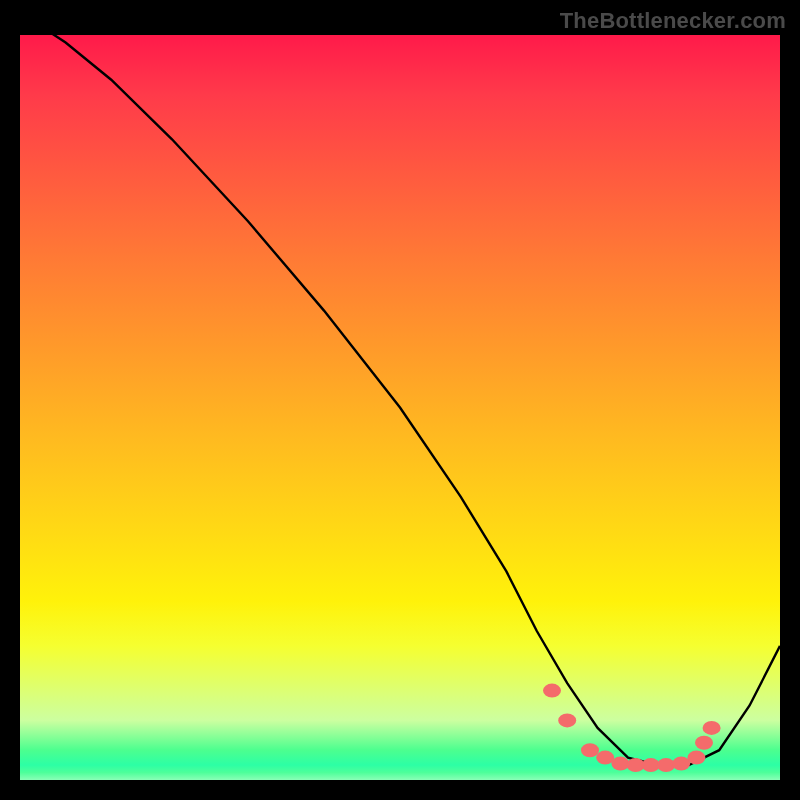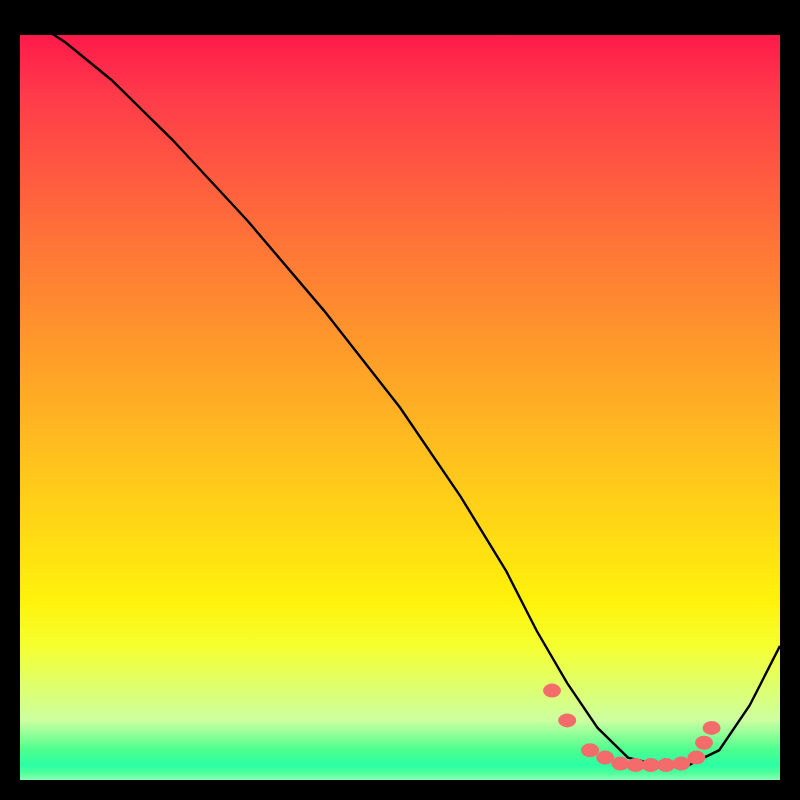--- a/index.html
+++ b/index.html
@@ -60,20 +60,21 @@
   }
   .marker {
     fill: #f46b6b;
     stroke: none;
   }
 </style>
 </head>
 <body>
 
 <div class="container">
+  <div class="watermark">TheBottlenecker.com</div>
   <div class="plot-area">
     <div class="gradient"></div>
     <svg class="curve" viewBox="0 0 760 745" preserveAspectRatio="none">
       <path id="curve-path" d="M0.0 -22.4 L45.6 7.5 L91.2 44.7 L152.0 104.3 L228.0 186.3 L304.0 275.6 L380.0 372.5 L440.8 461.9 L486.4 536.4 L516.8 596.0 L547.2 648.1 L577.6 692.9 L608.0 722.6 L638.4 730.1 L668.8 730.1 L699.2 715.2 L729.6 670.5 L760.0 610.9"></path>
       <g id="markers">
           <ellipse cx="532.0" cy="655.6" rx="9" ry="7" class="marker"></ellipse>
           <ellipse cx="547.2" cy="685.4" rx="9" ry="7" class="marker"></ellipse>
           <ellipse cx="570.0" cy="715.2" rx="9" ry="7" class="marker"></ellipse>
           <ellipse cx="585.2" cy="722.6" rx="9" ry="7" class="marker"></ellipse>
           <ellipse cx="600.4" cy="728.6" rx="9" ry="7" class="marker"></ellipse>

